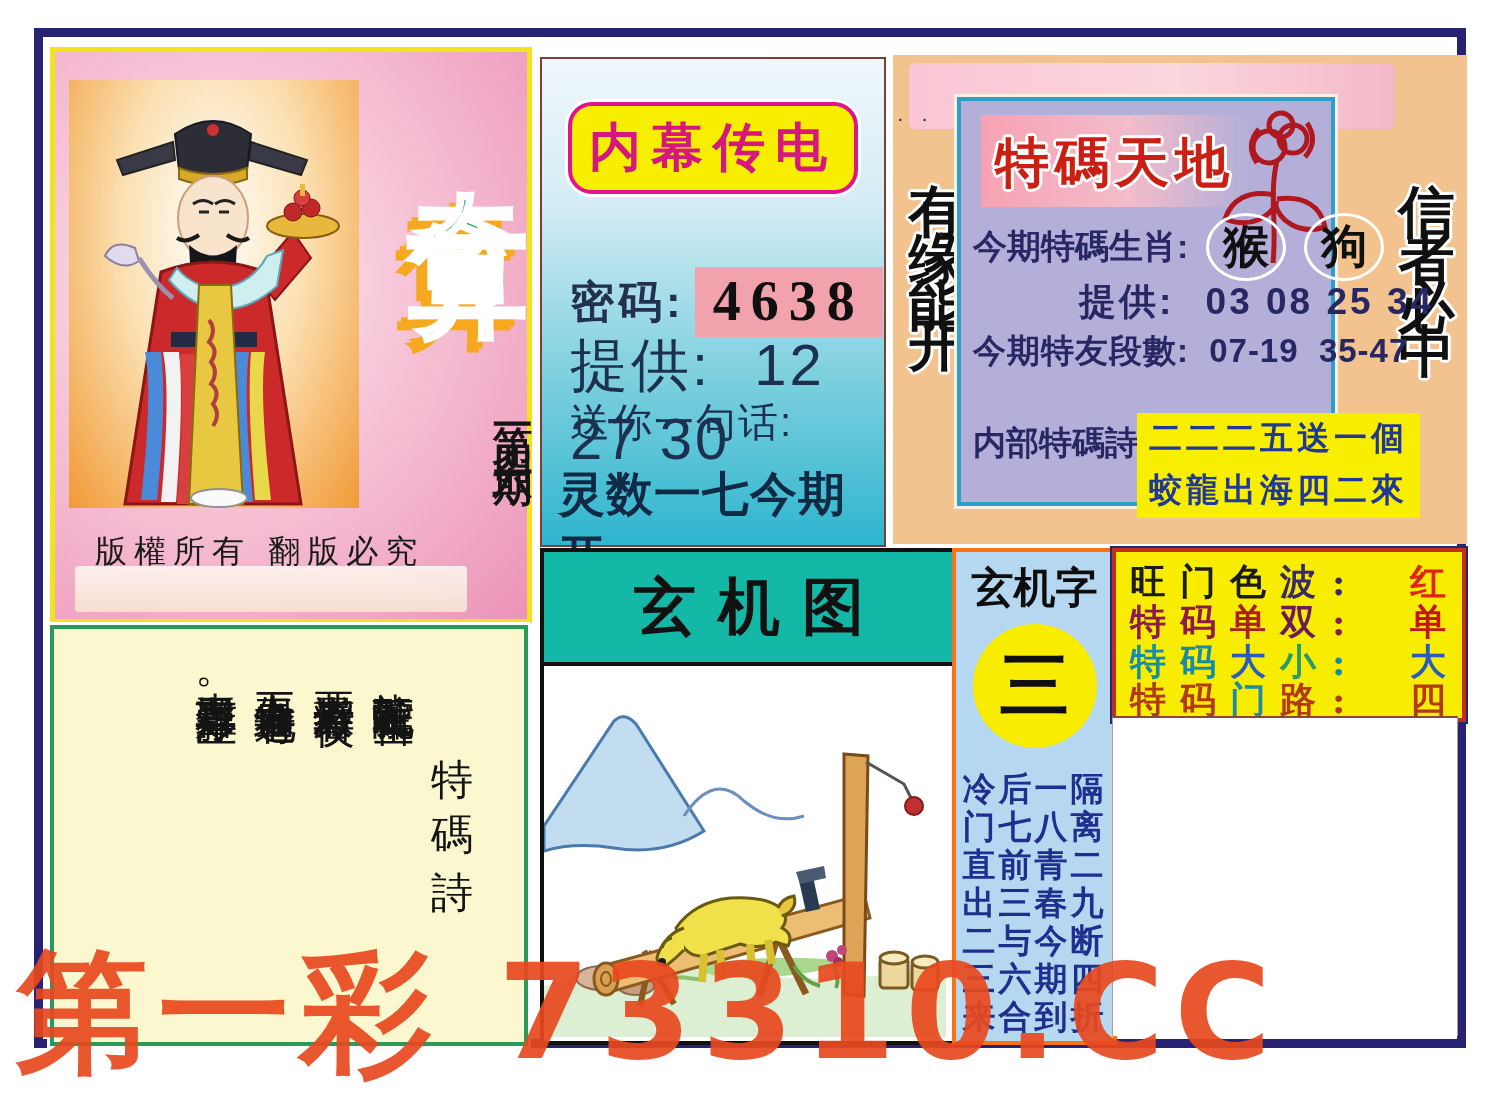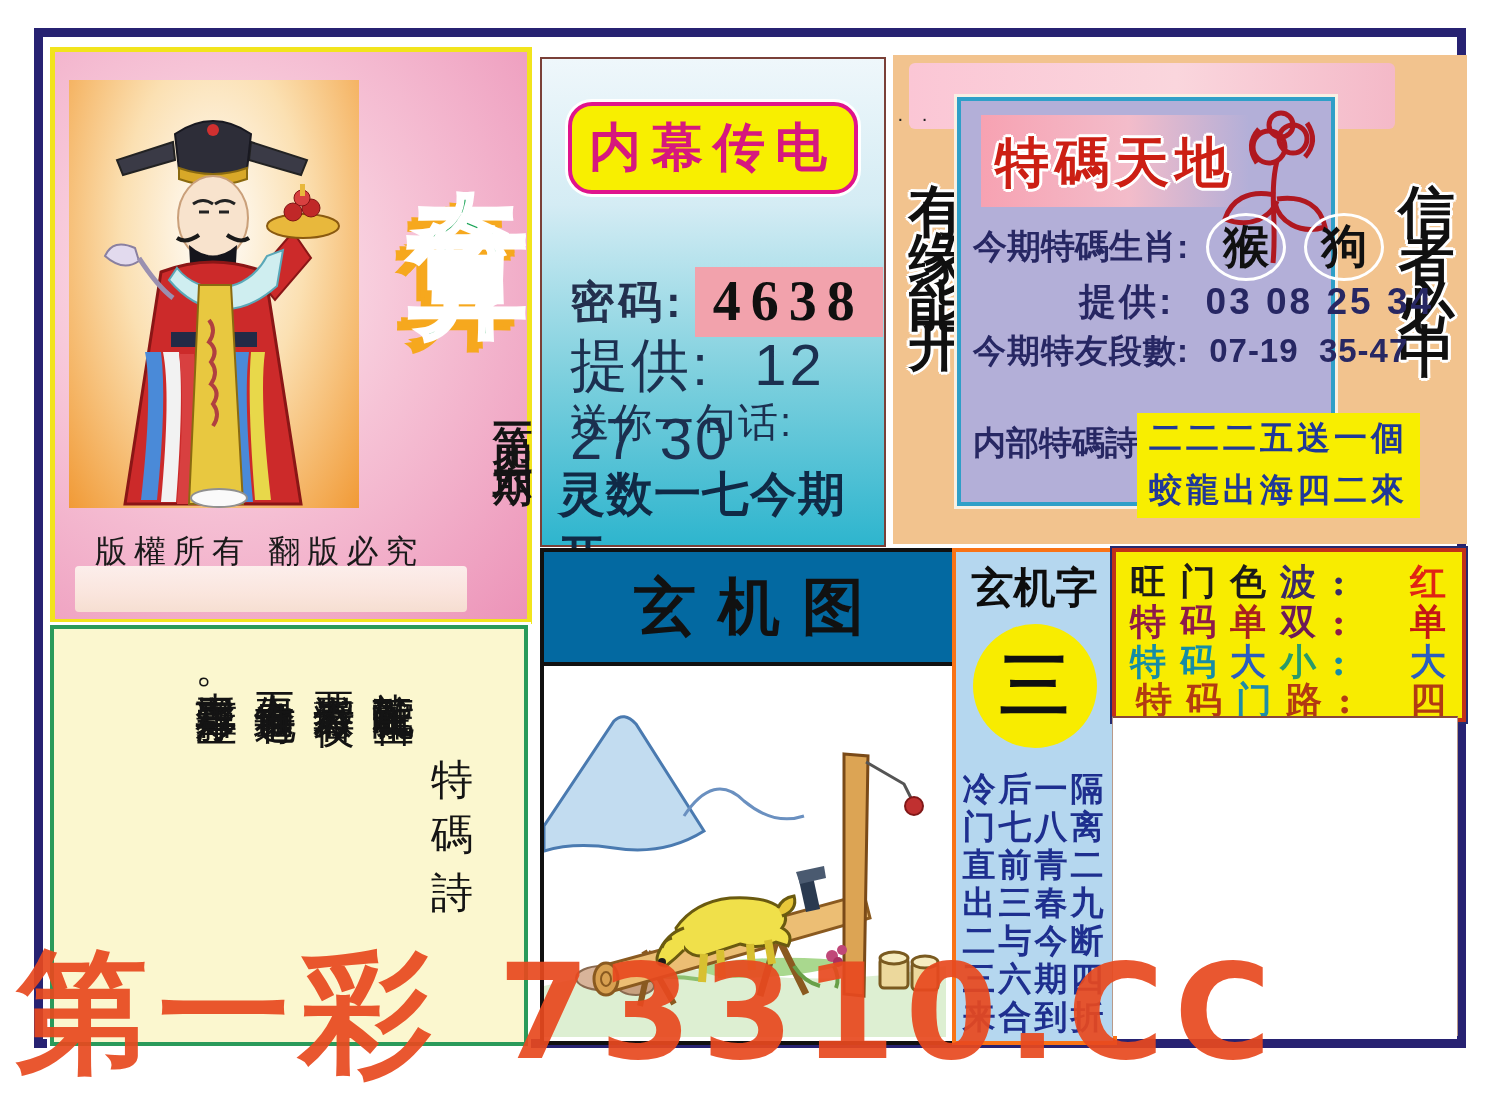--- a/index.html
+++ b/index.html
@@ -71,21 +71,21 @@
   .ybox.b2{top:364px;}
   
   .poem-panel{position:absolute;left:50px;top:625px;width:470px;height:413px;background:#fbf7cf;
       border:4px solid #2a9a5a;box-shadow:0 0 0 3px #ffffff;}
   .poem-cols{position:absolute;inset:0;writing-mode:vertical-rl;text-orientation:upright;
       padding:30px 34px 6px 6px;font-family:"DejaVu Serif",serif;color:#141414;}
   .poem-col{font-size:42px;letter-spacing:2px;margin:0 17px;line-height:1;}
   .poem-col.title{letter-spacing:56px;padding-block-start:0;padding-inline-start:66px;}
   
   .pic-panel{position:absolute;left:540px;top:548px;width:410px;height:489px;border:4px solid #111;background:#ffffff;}
-  .pic-header{position:absolute;left:0;top:0;right:0;height:110px;background:#0369a1;
+  .pic-header{position:absolute;left:0;top:0;right:0;height:110px;background:#14b8a6;
       border-bottom:4px solid #111;display:flex;align-items:center;justify-content:center;}
   .pic-header span{font-size:62px;font-weight:bold;color:#111;letter-spacing:22px;padding-left:22px;}
   .pic-body{position:absolute;left:0;top:114px;right:0;bottom:0;background:#ffffff;}
   
   .word-panel{position:absolute;left:952px;top:548px;width:157px;height:489px;background:#b5d7ef;
       border:4px solid #f97316;}
   .word-title{position:absolute;left:0;right:0;top:8px;text-align:center;font-size:42px;font-weight:bold;color:#0d0d0d;}
   .word-circle{position:absolute;left:50%;top:72px;transform:translateX(-50%);width:124px;height:124px;
       border-radius:50%;background:#f8ec00;display:flex;align-items:center;justify-content:center;}
   .word-circle span{font-size:70px;font-weight:bold;color:#101010;}
@@ -310,21 +310,21 @@
     <div class="info-row" style="top:50px;">
       <span class="row-label"><span style="color: rgb(141, 26, 74);">特</span><span style="color: rgb(141, 26, 74);">码</span><span style="color: rgb(168, 32, 32);">单</span><span style="color: rgb(109, 26, 88);">双</span></span>
       <span class="row-colon" style="color: rgb(141, 26, 74);">:</span>
       <span class="row-value" style="color: rgb(196, 22, 22);">单</span>
     </div>
     <div class="info-row" style="top:90px;">
       <span class="row-label"><span style="color: rgb(22, 140, 166);">特</span><span style="color: rgb(22, 140, 166);">码</span><span style="color: rgb(42, 92, 192);">大</span><span style="color: rgb(42, 154, 106);">小</span></span>
       <span class="row-colon" style="color: rgb(22, 140, 166);">:</span>
       <span class="row-value" style="color: rgb(42, 92, 192);">大</span>
     </div>
-    <div class="info-row" style="top:128px;margin-left:6px;">
+    <div class="info-row" style="top:128px;">
       <span class="row-label"><span style="color: rgb(178, 58, 18);">特</span><span style="color: rgb(178, 58, 18);">码</span><span style="color: rgb(30, 140, 166);">门</span><span style="color: rgb(178, 58, 18);">路</span></span>
       <span class="row-colon" style="color: rgb(178, 58, 18);">:</span>
       <span class="row-value" style="color: rgb(178, 58, 18);">四</span>
     </div>
   </div>
 
   <div class="empty-box"></div>
 
   <div class="watermark">第一彩 73310.CC</div>
 </div>

